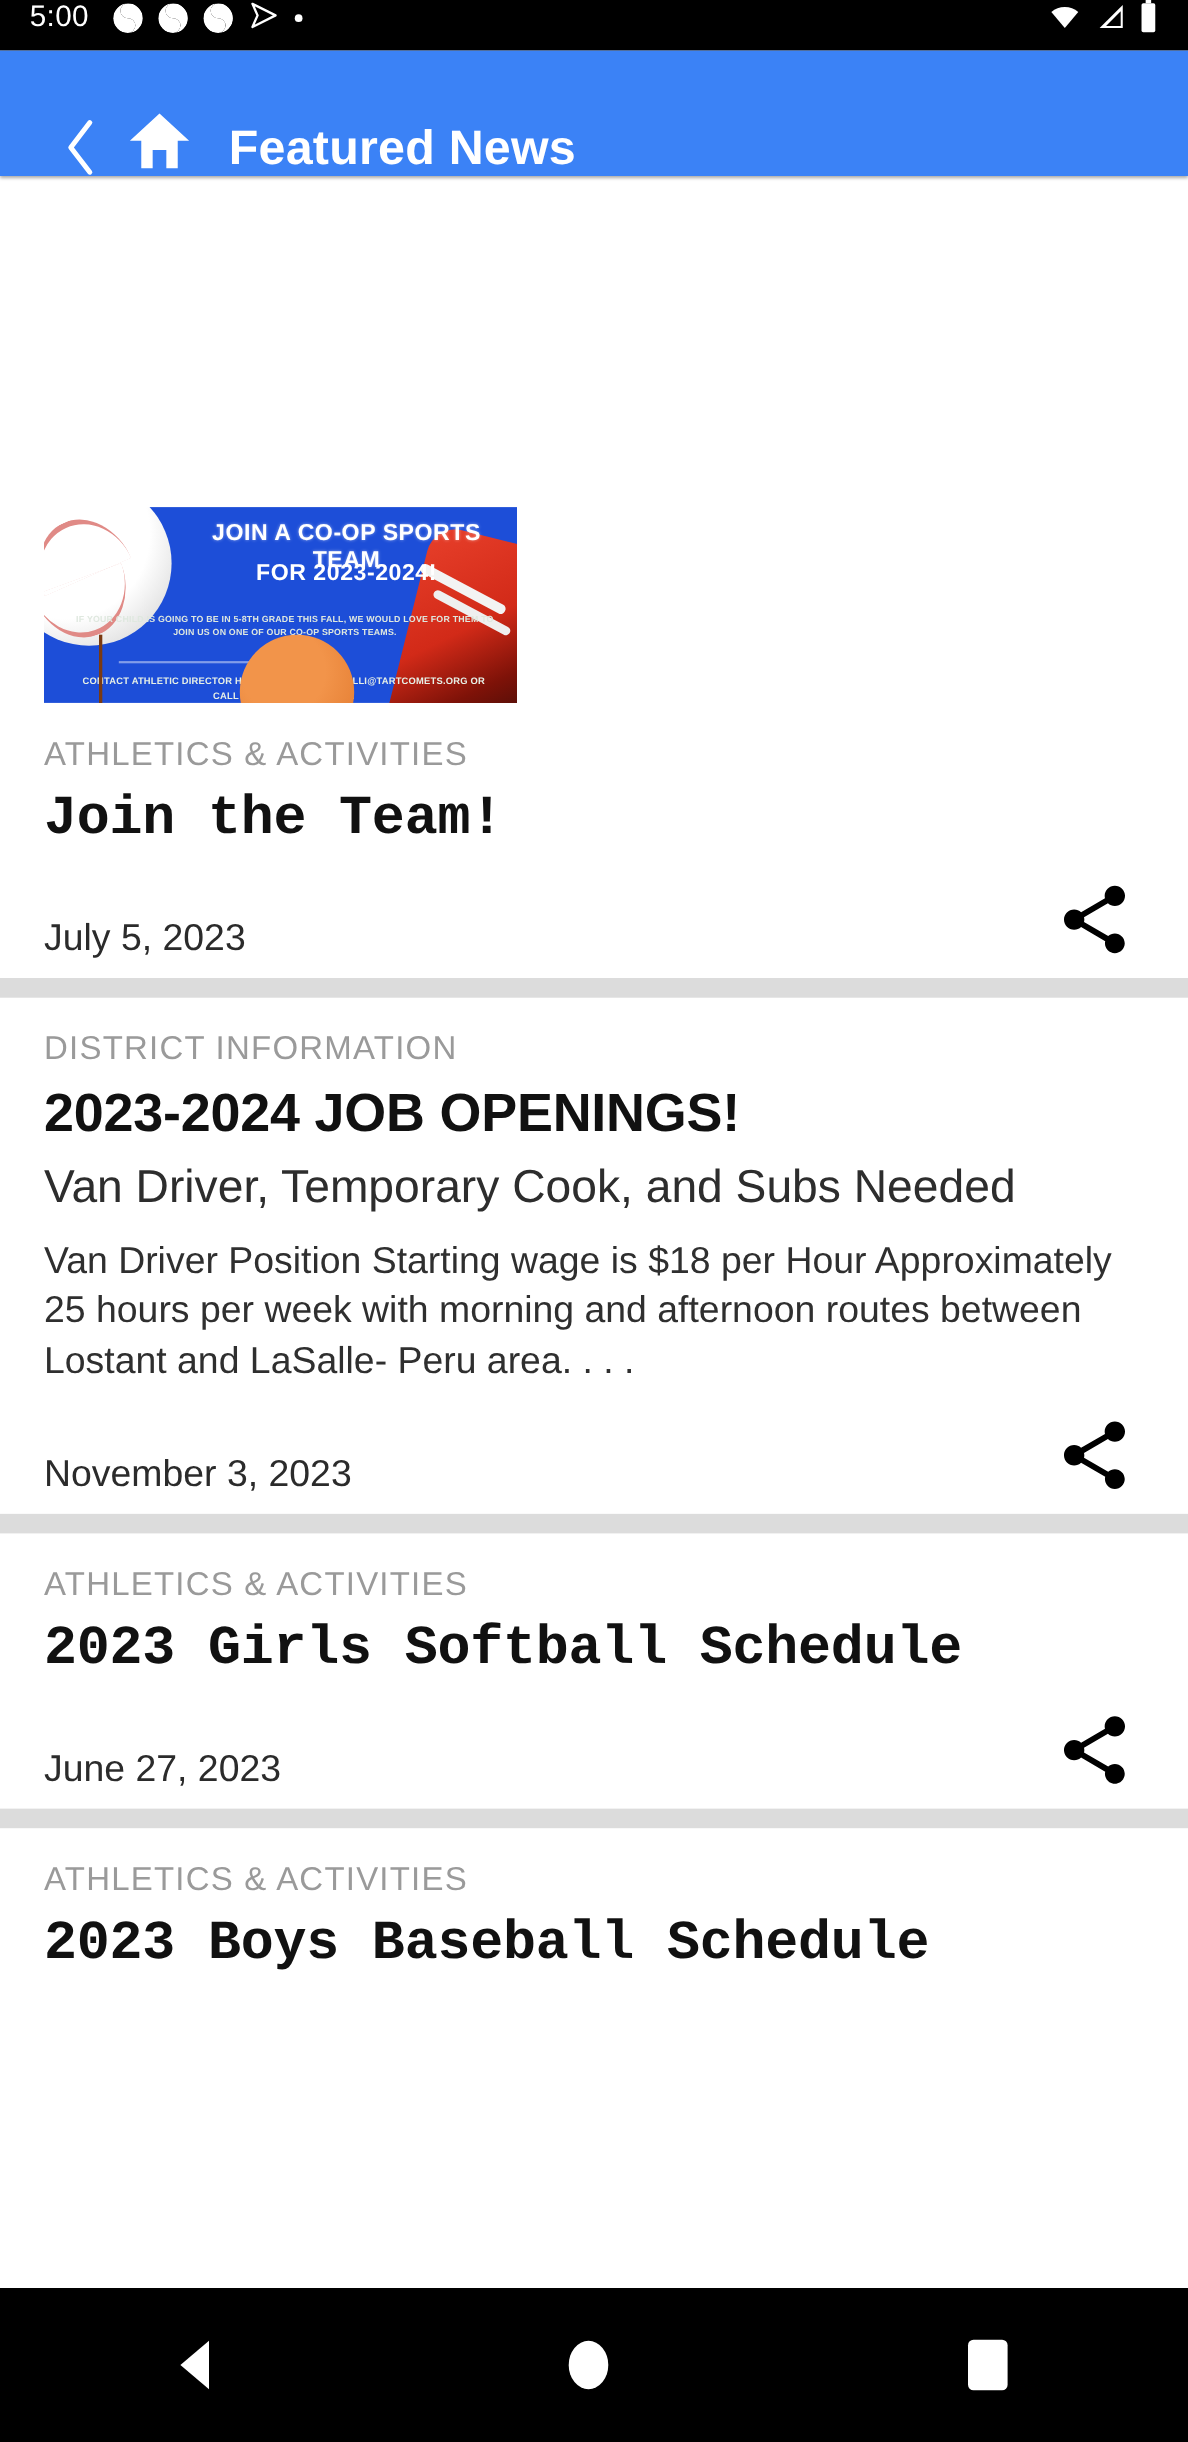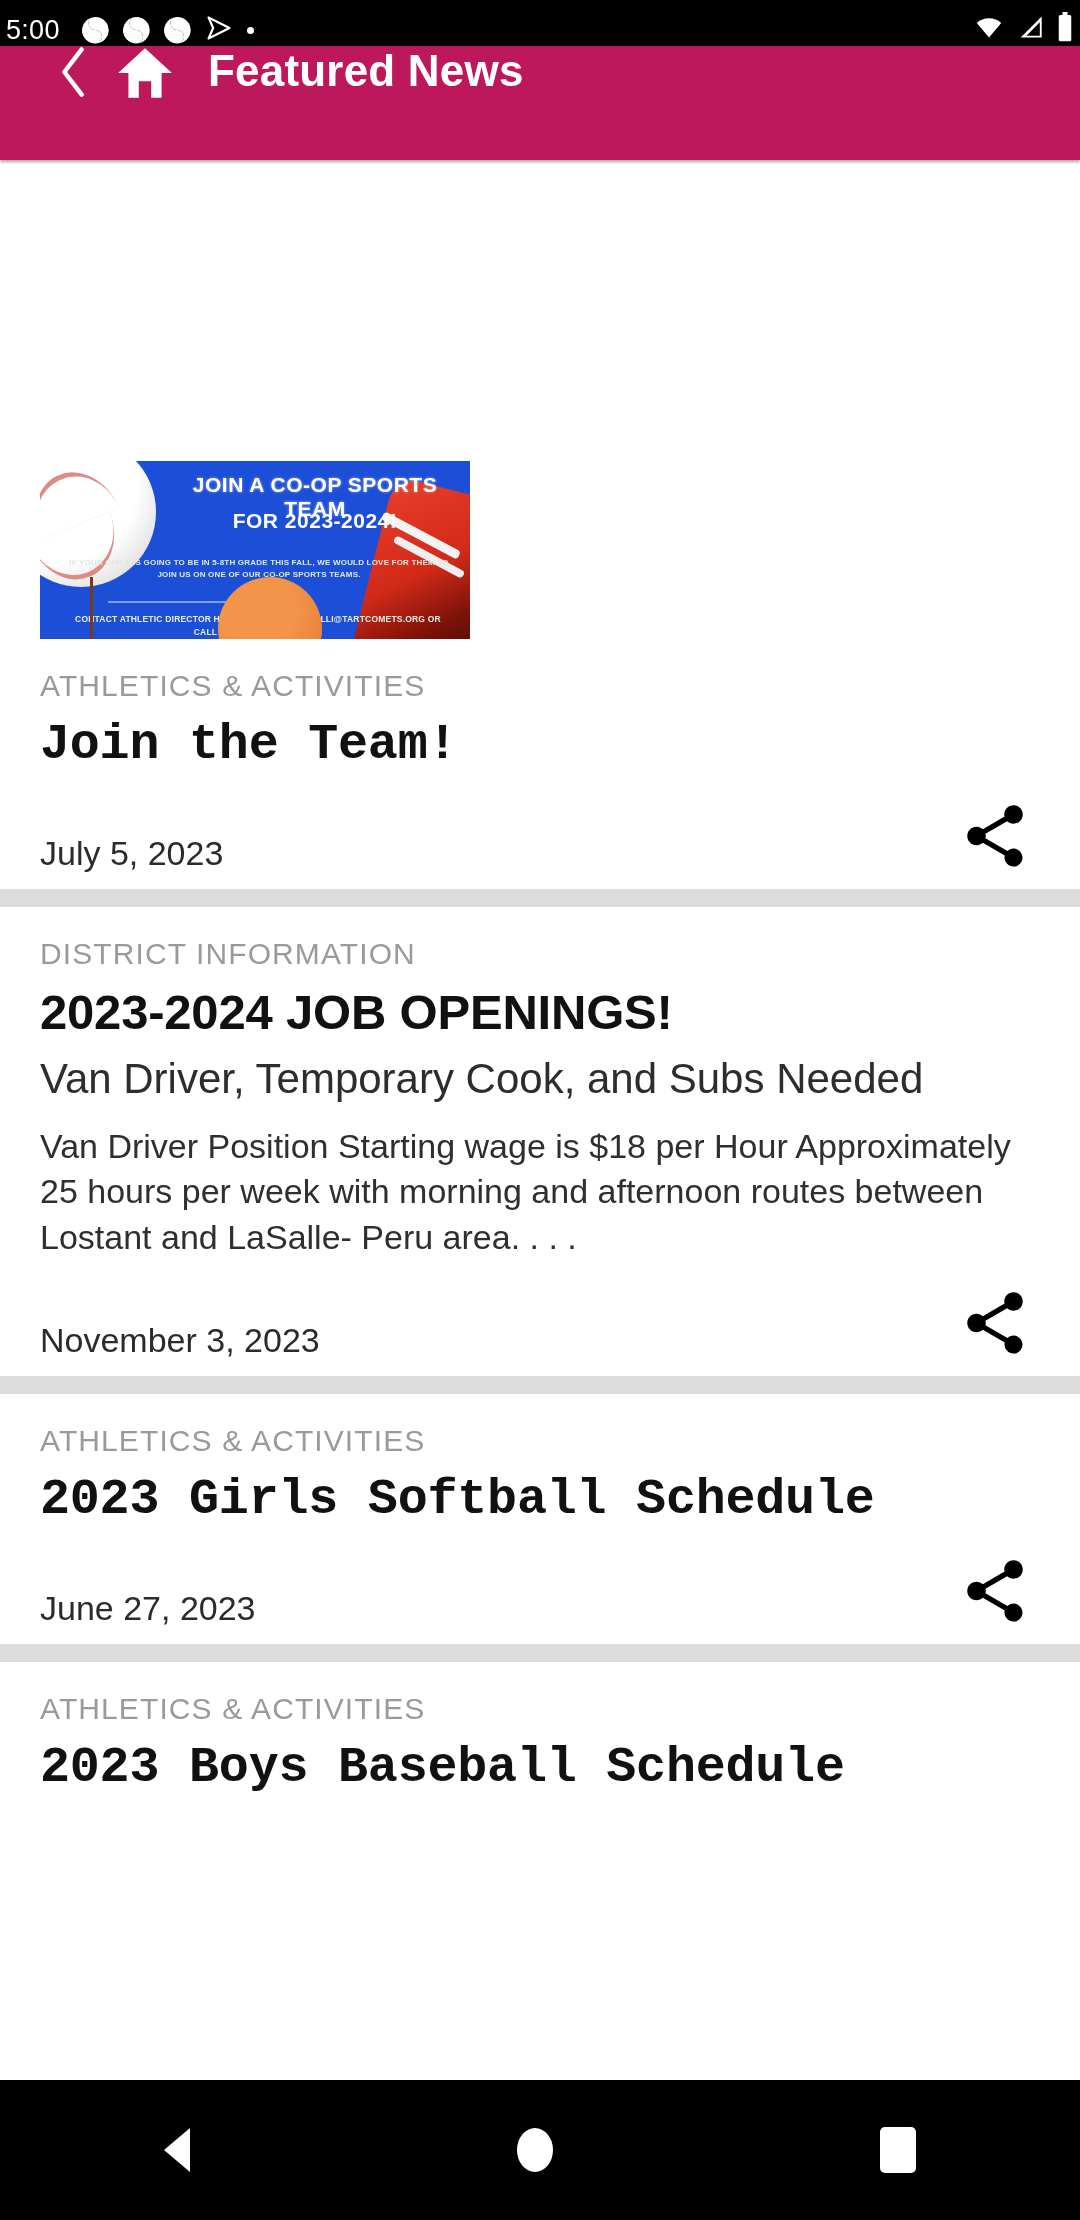--- a/index.html
+++ b/index.html
@@ -7,22 +7,22 @@
     width:1080px; height:2220px;
     background:#ffffff;
     font-family:"Liberation Sans", sans-serif;
     overflow:hidden;
   }
   .phone { position:relative; width:1080px; height:2220px; background:#fff; }
 
   
   .statusbar{
     position:absolute; top:0; left:0; width:1080px; height:46px;
-    background:#000; color:#fff; display:flex; align-items:flex-end;
-    padding:0 6px;
+    background:#000; color:#fff; display:flex; align-items:flex-start;
+    padding:0 27px;
   }
   .sb-time{ font-size:27px; letter-spacing:.3px; font-family:"Liberation Sans",sans-serif; }
   .sb-left-icons{ display:flex; align-items:center; gap:14px; margin-left:22px; }
   .sb-spacer{ flex:1; }
   .sb-right-icons{ display:flex; align-items:center; gap:11px; }
   .icon-swirl{ width:27px; height:27px; position:relative; display:inline-block; }
   .icon-swirl::before{
     content:""; position:absolute; inset:0; border-radius:50%;
     background:#fff;
     clip-path: path("M13.5,0 A13.5,13.5 0 0 1 13.5,27 A6.75,6.75 0 0 0 13.5,13.5 A6.75,6.75 0 0 1 13.5,0 Z");
@@ -30,21 +30,21 @@
   .icon-swirl::after{
     content:""; position:absolute; inset:0; border-radius:50%;
     background:#fff;
     clip-path: path("M13.5,27 A13.5,13.5 0 0 1 13.5,0 A6.75,6.75 0 0 0 13.5,13.5 A6.75,6.75 0 0 1 13.5,27 Z");
   }
   .icon-dot{ width:7px; height:7px; border-radius:50%; background:#fff; display:inline-block; }
 
   
   .appbar{
     position:absolute; top:46px; left:0; width:1080px; height:114px;
-    background:#be185d; display:flex; align-items:flex-start;
+    background:#3b82f6; display:flex; align-items:flex-end;
     padding-left:56px; box-shadow:0 2px 3px rgba(0,0,0,.35);
   }
   .back-chevron{ width:34px; height:52px; position:relative; cursor:pointer; flex:0 0 auto; }
   .home-icon{ margin-left:26px; flex:0 0 auto; }
   .appbar-title{
     color:#fff; font-size:44px; font-weight:700; margin-left:34px;
     letter-spacing:.2px; white-space:nowrap;
   }
 
   

